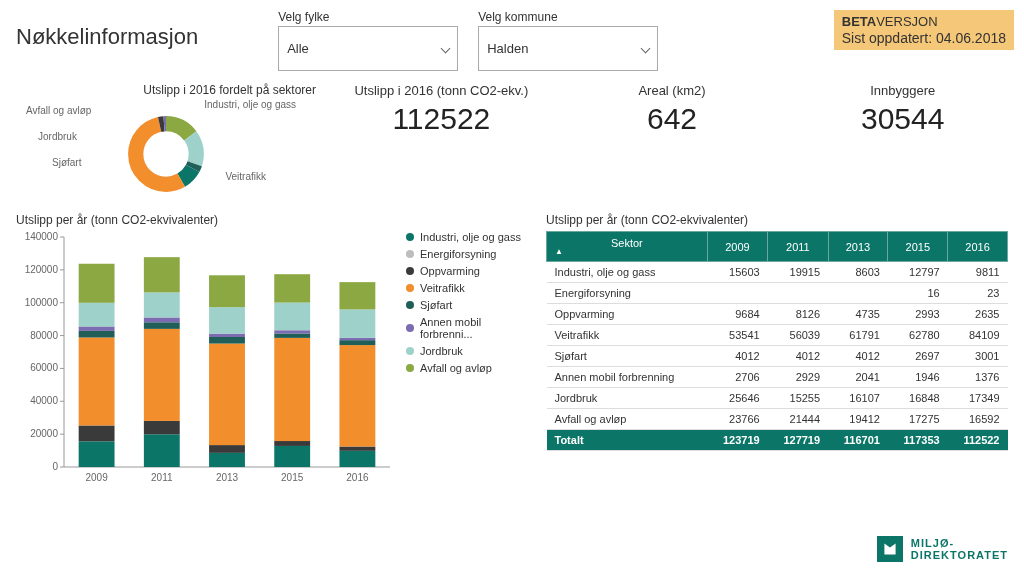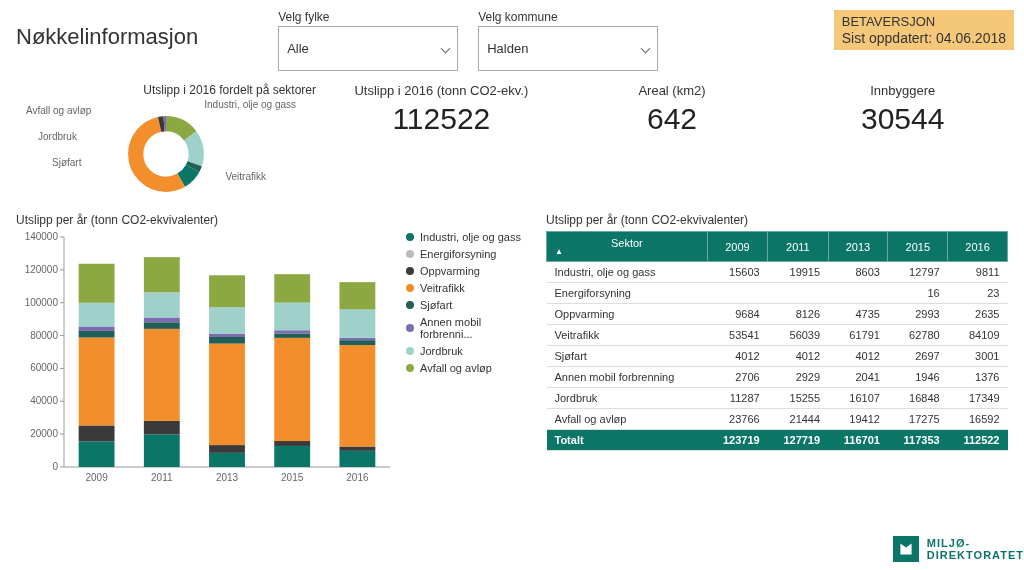--- a/index.html
+++ b/index.html
@@ -5,21 +5,21 @@
   * { box-sizing: border-box; margin: 0; padding: 0; }
   body { font-family: "Segoe UI", Arial, sans-serif; background: #fff; color: #333; width: 1024px; height: 570px; overflow: hidden; position: relative; }
   
   .header { display: flex; align-items: flex-start; padding: 10px 16px 6px; gap: 20px; }
   .title { font-size: 22px; font-weight: 300; color: #333; margin-top: 14px; }
   .filter-group { display: flex; flex-direction: column; gap: 2px; }
   .filter-label { font-size: 12px; color: #333; }
   .dropdown { border: 1px solid #aaa; padding: 14px 8px; font-size: 13px; min-width: 180px; display: flex; justify-content: space-between; align-items: center; background: #fff; cursor: pointer; }
   .chev { border: solid #666; border-width: 0 1px 1px 0; display: inline-block; padding: 3px; transform: rotate(45deg); margin-left: 8px; }
   .beta-badge { position: absolute; top: 10px; right: 10px; background: #f5c778; padding: 4px 8px; font-size: 11px; text-align: left; line-height: 1.2; }
-  .beta-badge .b1 { font-weight: normal; display: inline; font-size: 13px; }
+  .beta-badge .b1 { font-weight: bold; display: inline; font-size: 13px; }
   .beta-badge .b2 { display: inline; font-size: 13px; }
   .beta-badge .b3 { font-size: 14px; display: block; }
   
   .kpi-row { display: flex; padding: 6px 16px 0; gap: 20px; align-items: flex-start; }
   .donut-block { width: 300px; }
   .donut-title { font-size: 12px; text-align: right; margin-bottom: 2px; }
   .donut-wrap { display: flex; align-items: center; justify-content: center; position: relative; height: 110px; }
   .donut { width: 80px; height: 80px; }
   .dlbl { position: absolute; font-size: 10px; color: #666; }
   
@@ -38,21 +38,21 @@
   
   .table-block { flex: 1; }
   .tbl { border-collapse: collapse; font-size: 11px; width: 100%; }
   .tbl th { background: #0b7567; color: #fff; padding: 5px 8px; text-align: center; font-weight: normal; border: 1px solid #6aa89f; }
   .tbl th:first-child { text-align: center; min-width: 140px; }
   .tbl td { padding: 4px 8px; border-bottom: 1px solid #ddd; text-align: right; }
   .tbl td:first-child { text-align: left; }
   .tbl tr.total td { background: #0b7567; color: #fff; font-weight: bold; }
   .sort-arrow { font-size: 8px; color: #fff; display: block; text-align: left; margin-top: -2px; }
   
-  .footer-logo { position: absolute; bottom: 8px; right: 0; display: flex; align-items: center; gap: 8px; }
+  .footer-logo { position: absolute; bottom: 8px; right: 16px; display: flex; align-items: center; gap: 8px; }
   .logo-sq { width: 26px; height: 26px; background: #0b7567; display: flex; align-items: center; justify-content: center; }
   .logo-txt { font-size: 11px; color: #0b7567; font-weight: bold; line-height: 1.1; letter-spacing: 1px; }
 </style>
 </head>
 <body>
 
 <div class="header">
   <div class="title">Nøkkelinformasjon</div>
   <div class="filter-group" style="margin-left:60px">
     <div class="filter-label">Velg fylke</div>
@@ -268,21 +268,21 @@
           <tr>
             <td>Annen mobil forbrenning</td>
             <td>2706</td>
             <td>2929</td>
             <td>2041</td>
             <td>1946</td>
             <td>1376</td>
           </tr>
           <tr>
             <td>Jordbruk</td>
-            <td>11287</td>
+            <td>25646</td>
             <td>15255</td>
             <td>16107</td>
             <td>16848</td>
             <td>17349</td>
           </tr>
           <tr>
             <td>Avfall og avløp</td>
             <td>23766</td>
             <td>21444</td>
             <td>19412</td>

